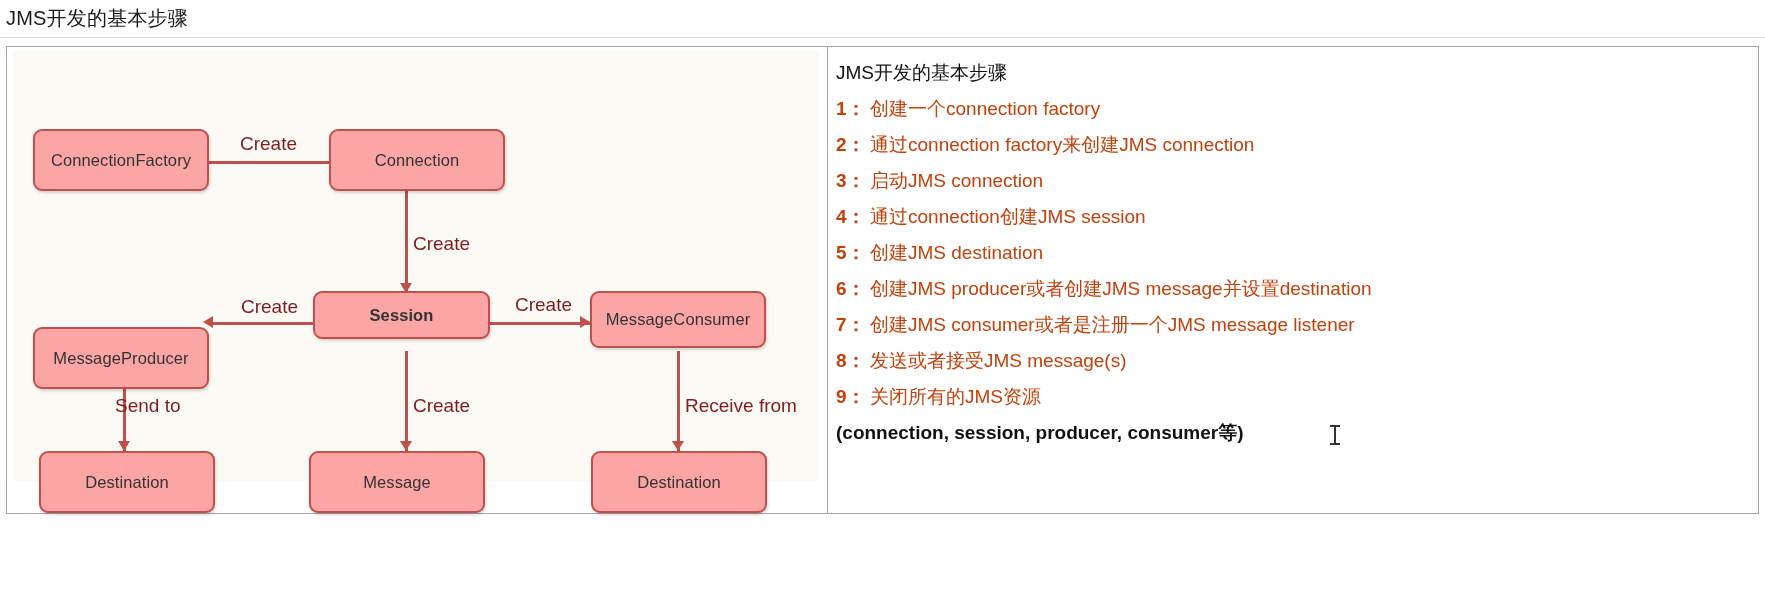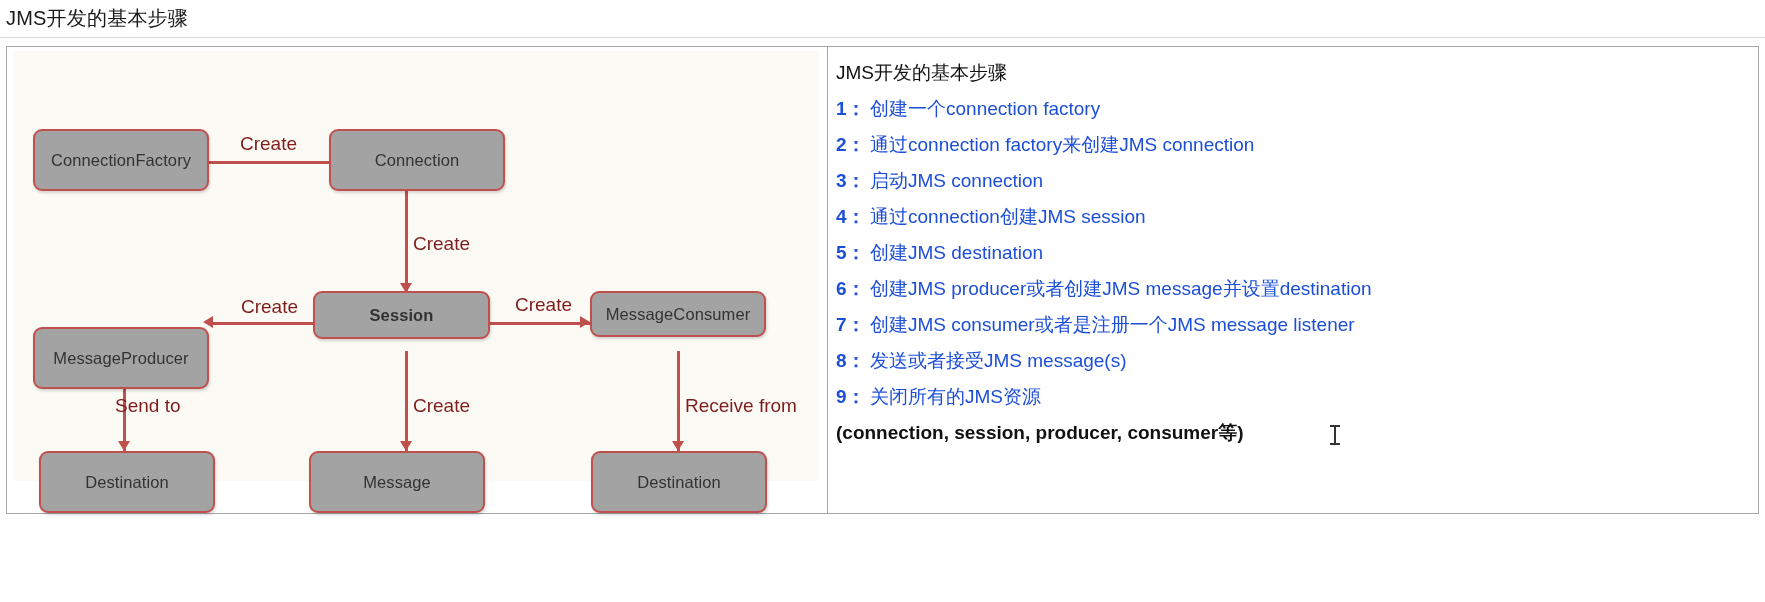--- a/index.html
+++ b/index.html
@@ -58,21 +58,21 @@
     position: relative;
     width: 806px;
     height: 430px;
     background: #fbfaf5;
   }
   .node {
     position: absolute;
     box-sizing: border-box;
     border: 2px solid #c0504d;
     border-radius: 9px;
-    background: #a3a3a3;
+    background: #fca5a5;
     box-shadow: 1px 2px 3px rgba(0,0,0,0.16);
     display: flex;
     align-items: center;
     justify-content: center;
     font-size: 16.5px;
     color: #333333;
     letter-spacing: 0.1px;
     z-index: 3;
   }
   .conn {
@@ -113,21 +113,21 @@
 
   
   #steps-title {
     font-size: 19px;
     line-height: 36px;
     color: #111111;
   }
   .step-line {
     font-size: 19px;
     line-height: 36px;
-    color: #1d4ed8;
+    color: #c2410c;
     white-space: nowrap;
   }
   .step-num {
     display: inline-block;
     min-width: 34px;
     font-weight: bold;
   }
   #steps-footer {
     font-size: 19px;
     line-height: 36px;
@@ -189,21 +189,21 @@
       </div>
 
       <div class="node" style="left:20px; top:240px; width:176px; height:62px;margin-top:36px;">
         <span>MessageProducer</span>
       </div>
 
       <div class="node" style="left:300px; top:240px; width:177px; height:48px;font-weight:bold;">
         <span>Session</span>
       </div>
 
-      <div class="node" style="left:577px; top:240px; width:176px; height:46px;">
+      <div class="node" style="left:577px; top:240px; width:176px; height:57px;">
         <span>MessageConsumer</span>
       </div>
 
       <div class="node" style="left:26px; top:400px; width:176px; height:62px;">
         <span>Destination</span>
       </div>
 
       <div class="node" style="left:296px; top:400px; width:176px; height:62px;">
         <span>Message</span>
       </div>

